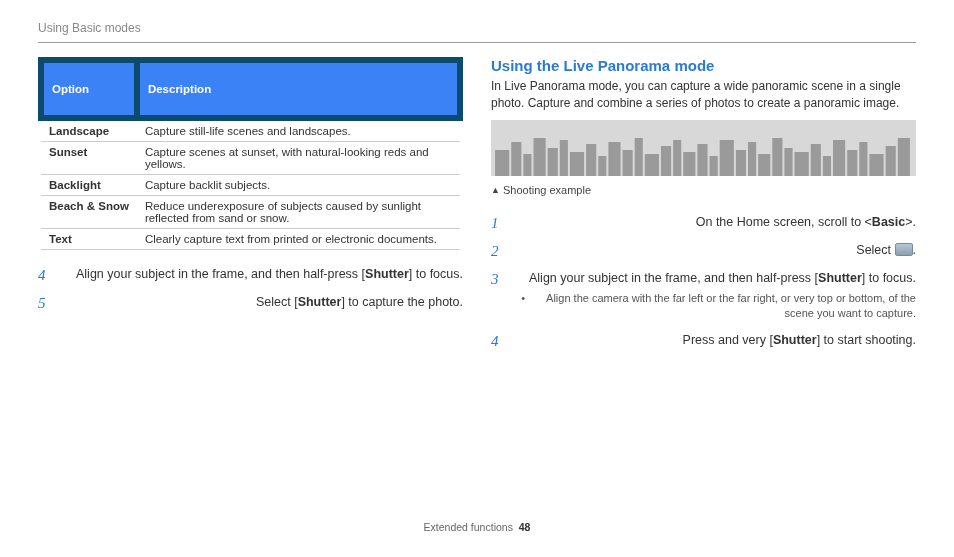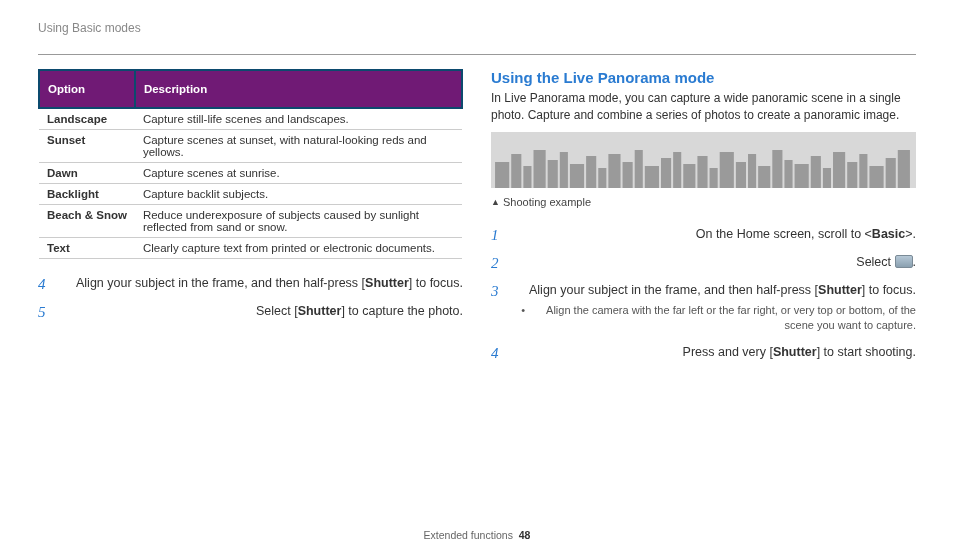--- a/index.html
+++ b/index.html
@@ -9,21 +9,21 @@
     font-family: "Segoe UI", Arial, sans-serif;
     color: #333;
     background: #fff;
     position: relative;
   }
   .page {
     padding: 18px 38px 0 38px;
   }
   .header-area {
     border-bottom: 1px solid #999;
-    padding-bottom: 18px;
+    padding-bottom: 6px;
     margin-bottom: 14px;
   }
   .header-text {
     font-size: 12px;
     color: #888;
   }
   .columns {
     display: flex;
     gap: 28px;
   }
@@ -31,26 +31,26 @@
     flex: 1;
     min-width: 0;
   }
   
   table {
     width: 100%;
     border-collapse: collapse;
     font-size: 11.5px;
   }
   th {
-    background: #701a75;
+    background: #3b82f6;
     color: #fff;
     text-align: left;
     font-weight: 600;
-    padding: 12px 8px;
-    border: 2px solid #0c4a6e;
+    padding: 20px 8px;
+    border: 6px solid #0c4a6e;
   }
   td {
     padding: 4px 8px;
     border-bottom: 1px solid #ccc;
     vertical-align: top;
   }
   td.opt {
     font-weight: 600;
     width: 88px;
     white-space: nowrap;
@@ -116,21 +116,21 @@
     width: 18px;
     height: 13px;
     background: linear-gradient(#b6c8d6, #8aa0b0);
     border: 1px solid #7a8a96;
     border-radius: 2px;
     vertical-align: -2px;
     position: relative;
   }
   .footer {
     position: absolute;
-    bottom: 16px;
+    bottom: 24px;
     left: 0;
     width: 100%;
     text-align: center;
     font-size: 10.5px;
     color: #666;
   }
   .footer b { color: #333; }
   b { font-weight: 700; }
 </style>
 </head>
@@ -152,24 +152,20 @@
           </tr>
         </thead>
         <tbody>
           <tr>
               <td class="opt">Landscape</td>
               <td>Capture still-life scenes and landscapes.</td>
             </tr>
           <tr>
               <td class="opt">Sunset</td>
               <td>Capture scenes at sunset, with natural-looking reds and yellows.</td>
-            </tr>
-          <tr>
-              <td class="opt">Dawn</td>
-              <td>Capture scenes at sunrise.</td>
             </tr>
           <tr>
               <td class="opt">Backlight</td>
               <td>Capture backlit subjects.</td>
             </tr>
           <tr>
               <td class="opt">Beach &amp; Snow</td>
               <td>Reduce underexposure of subjects caused by sunlight reflected from sand or snow.</td>
             </tr>
           <tr>

